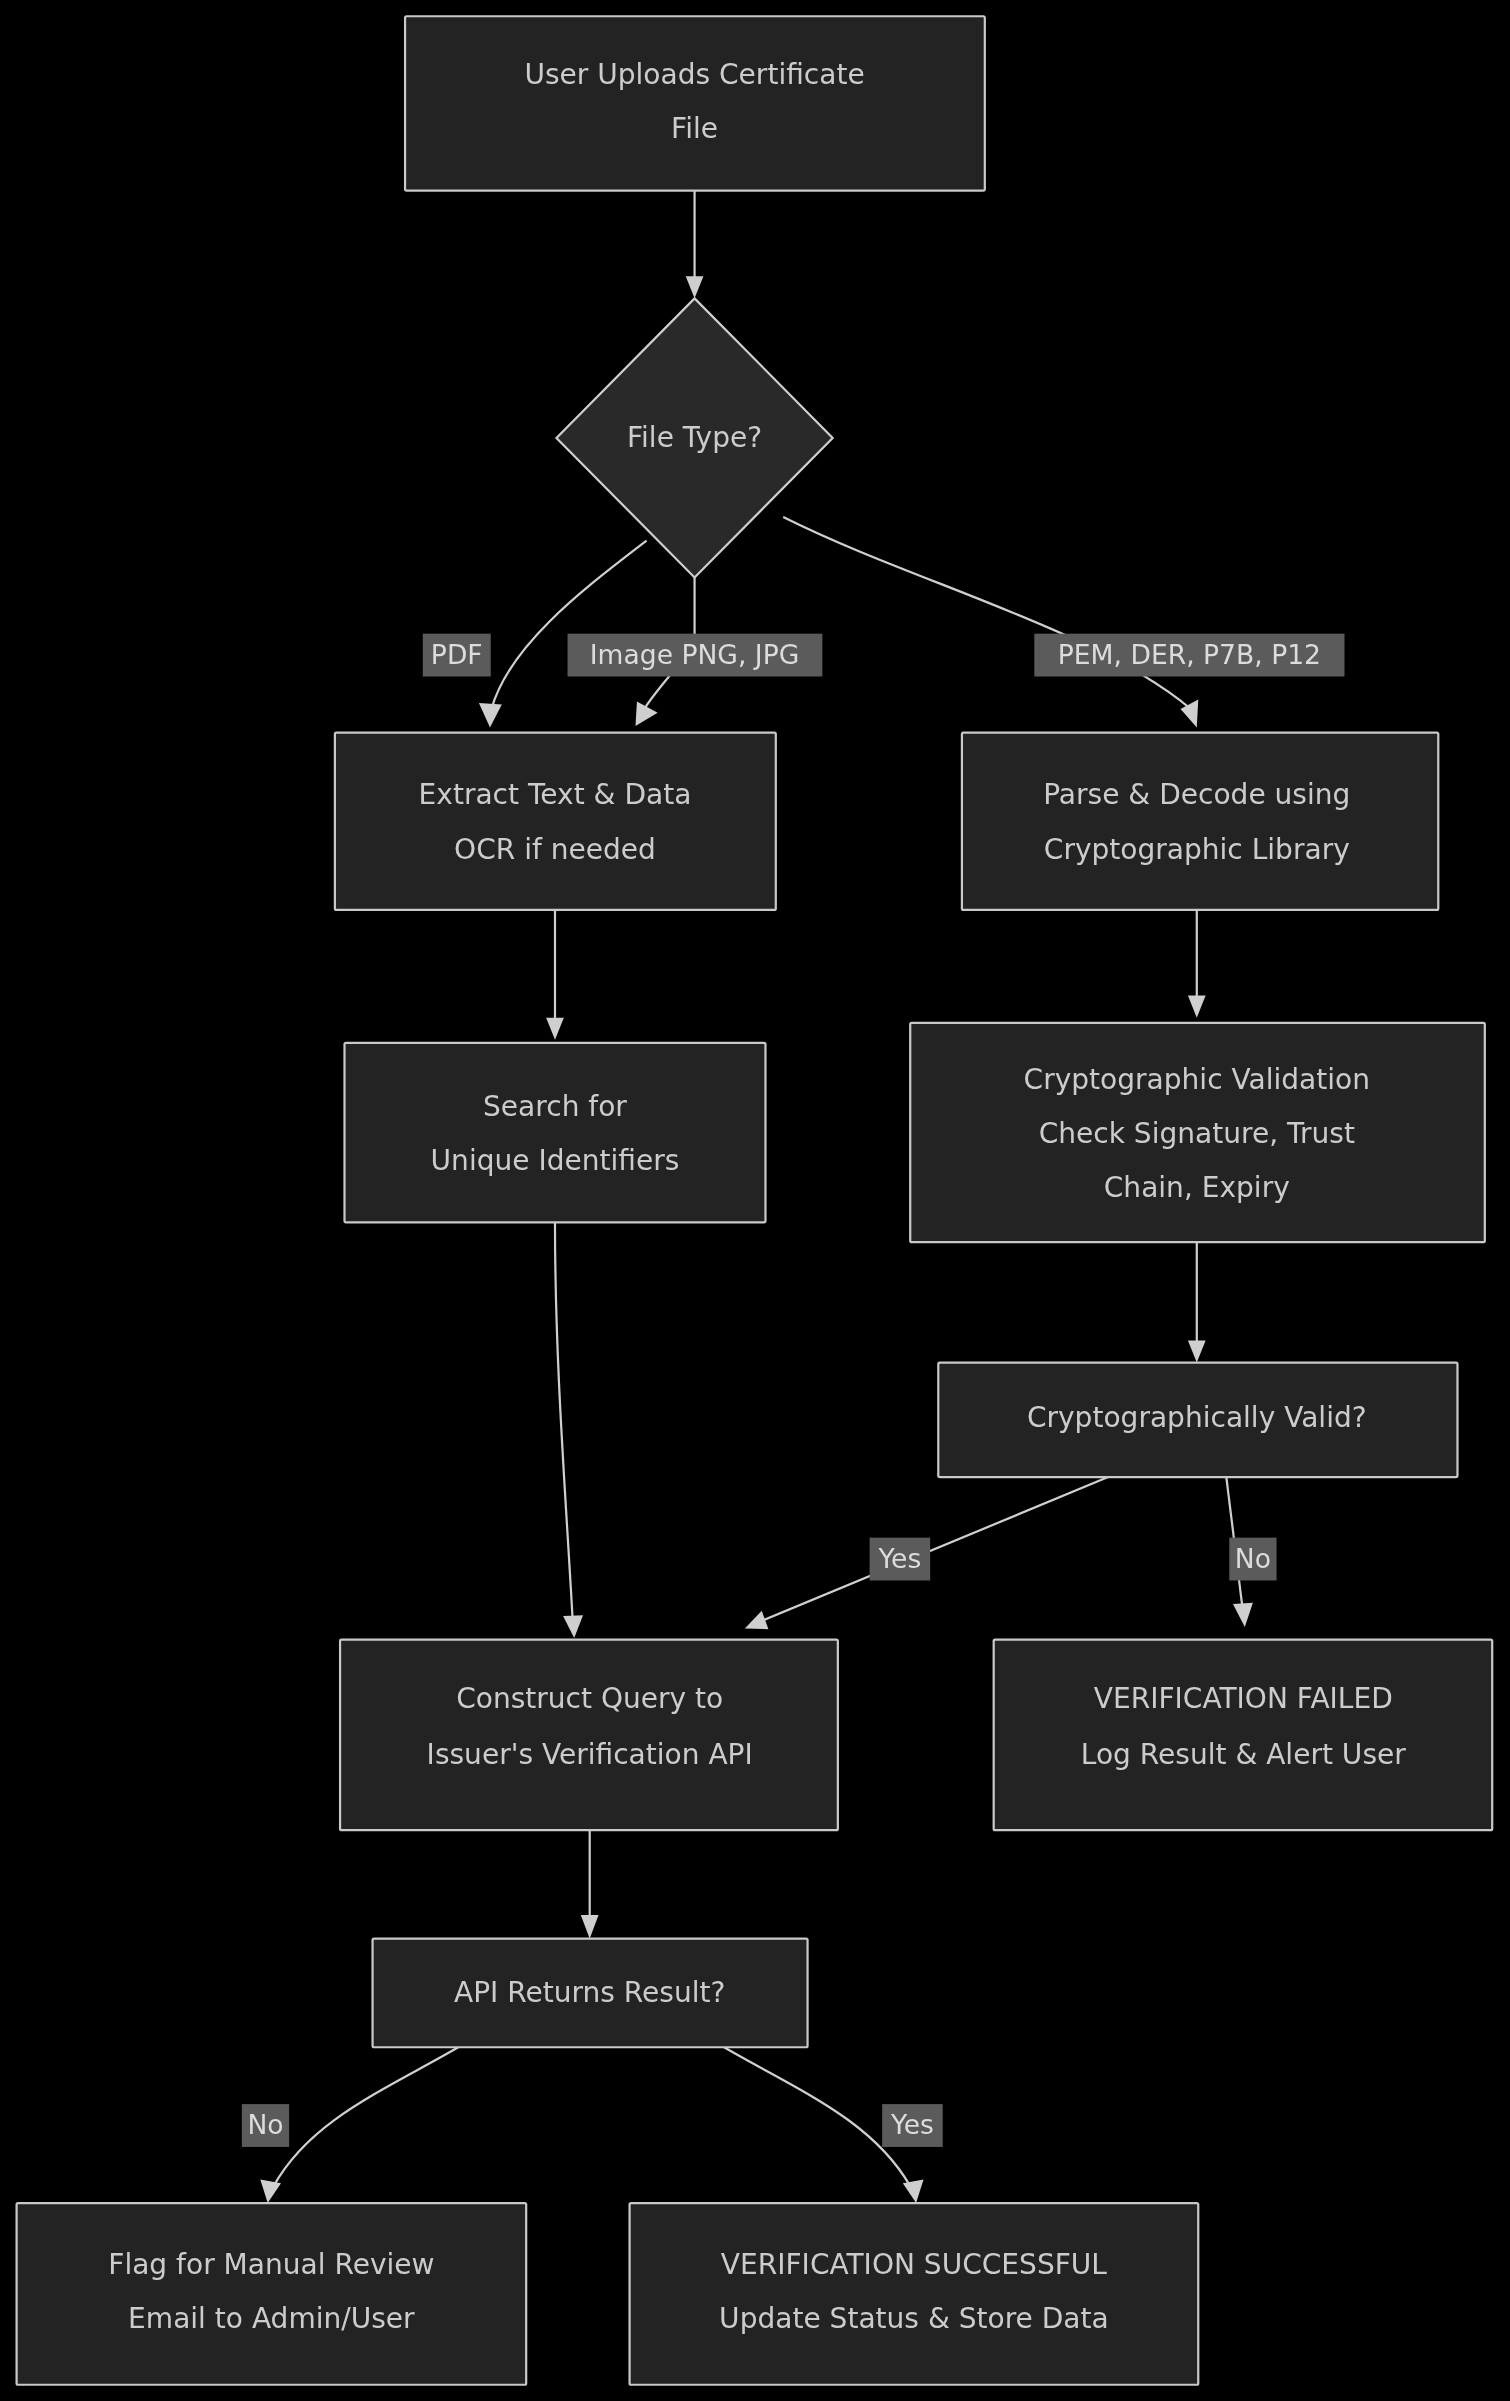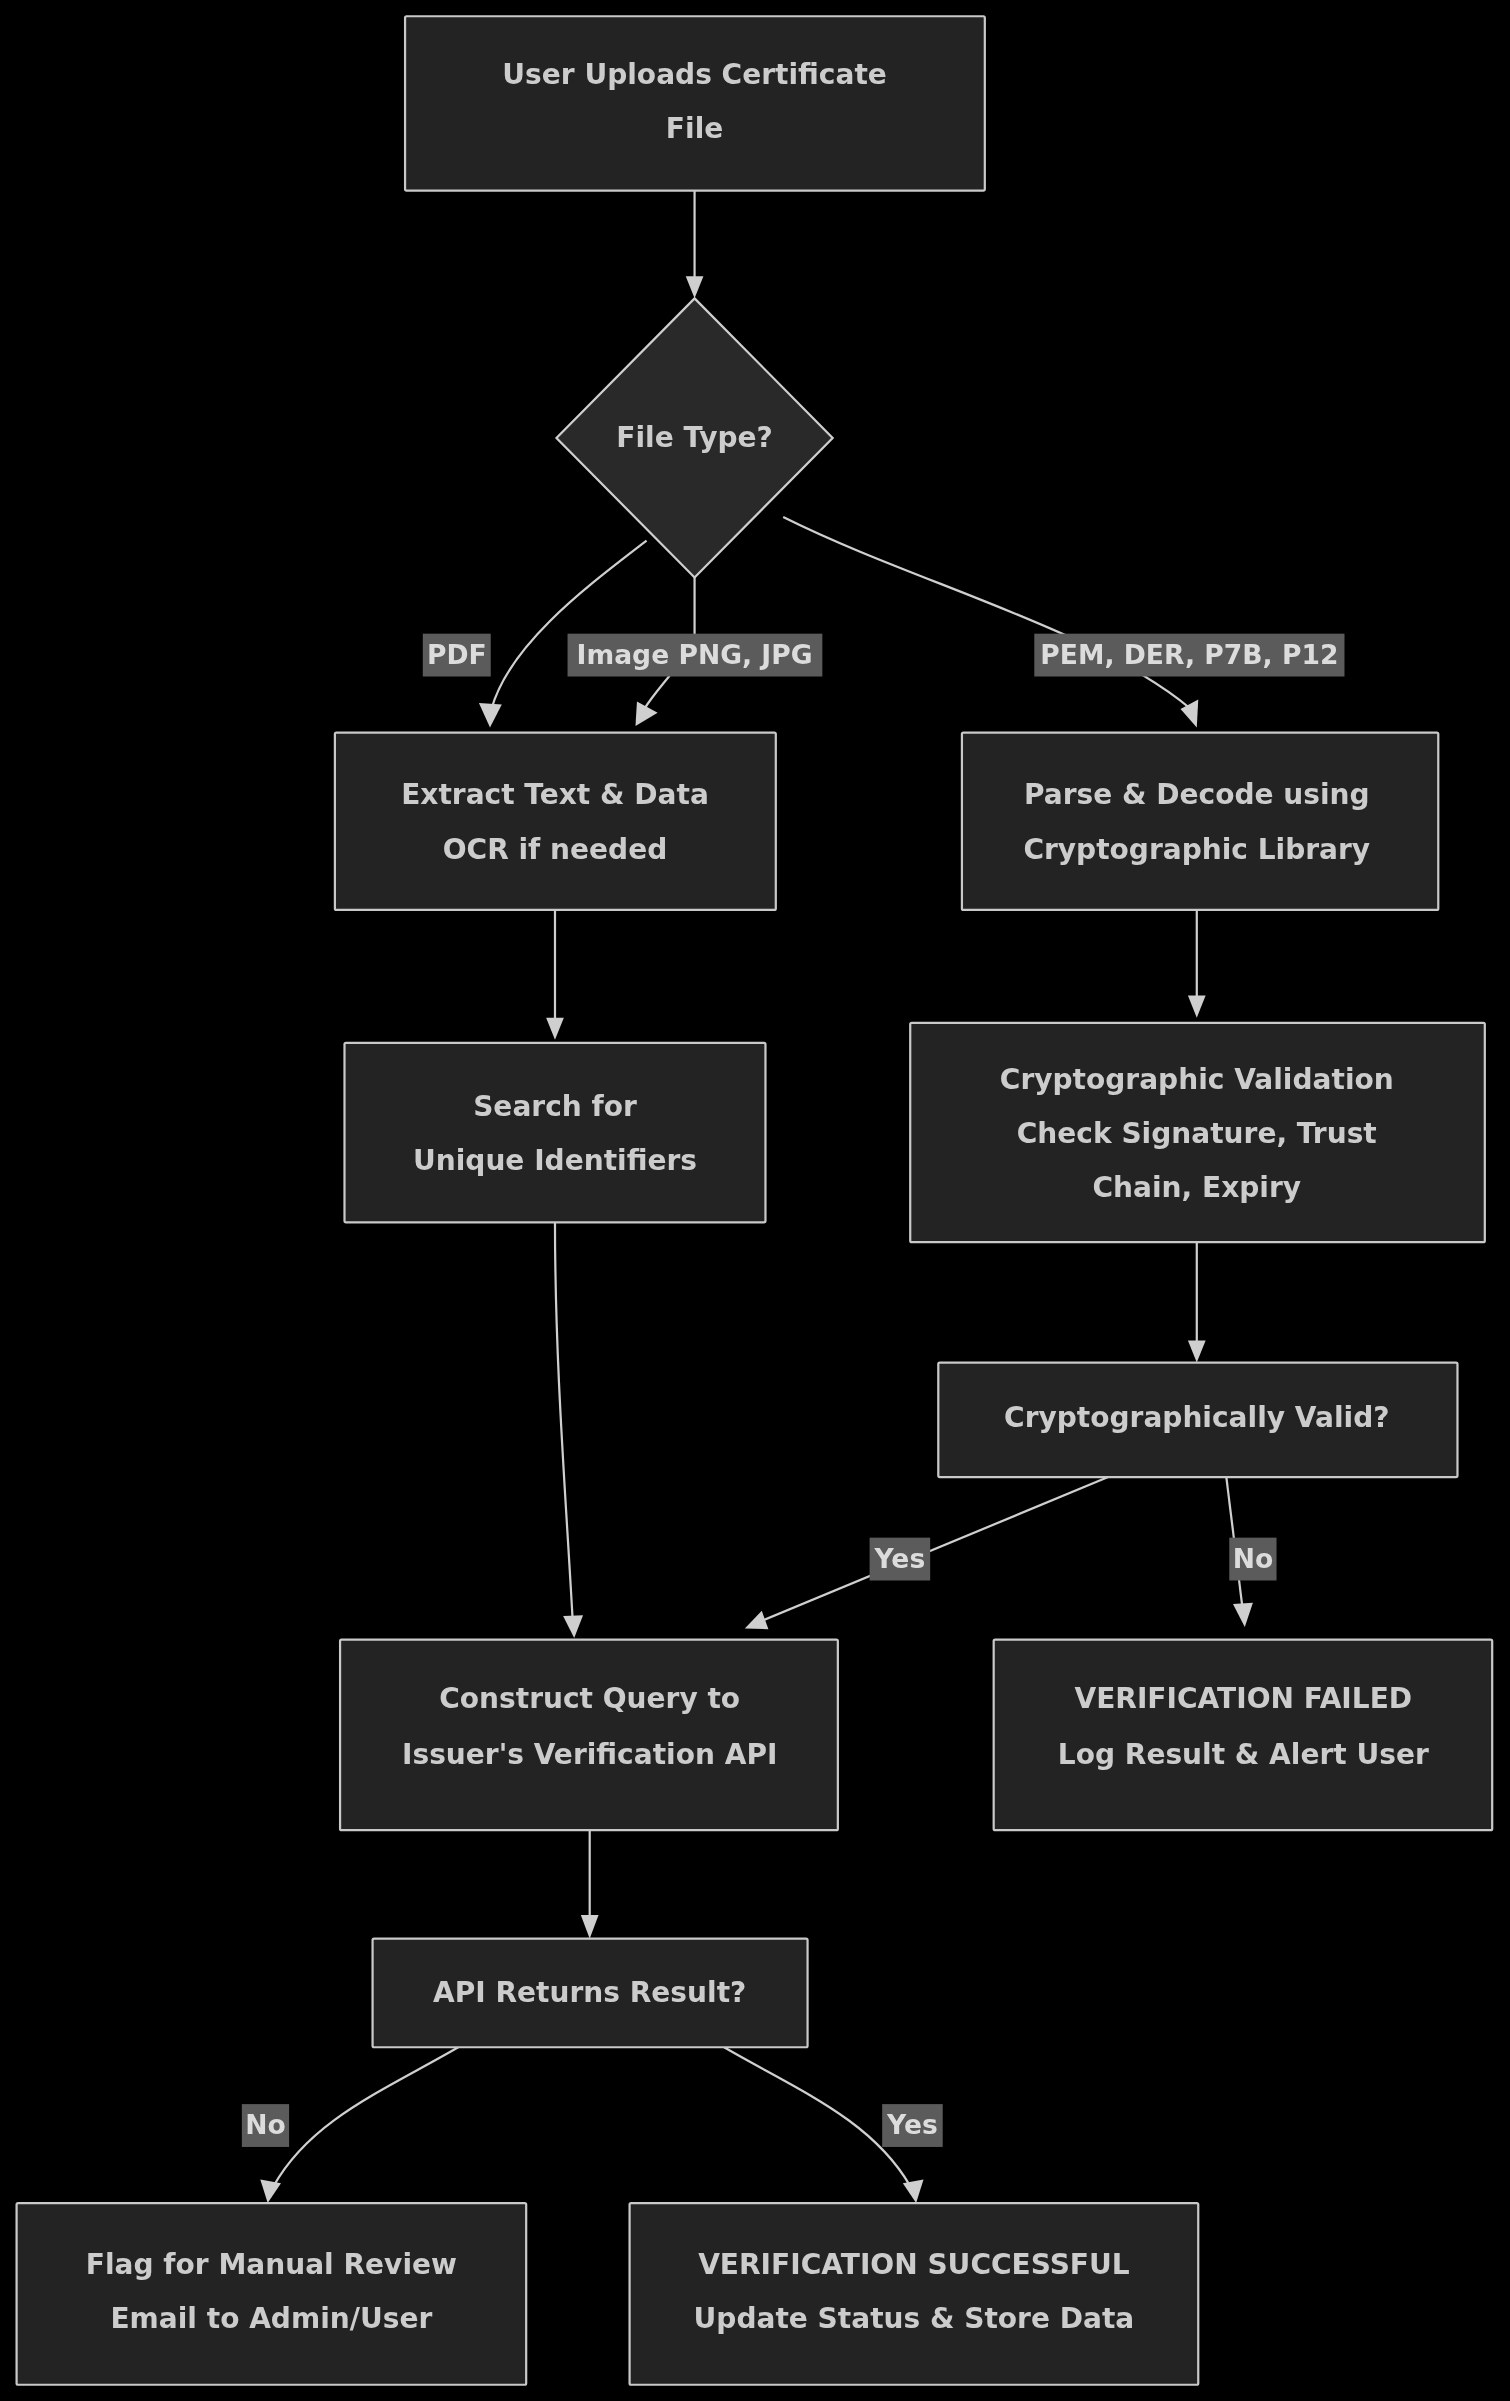--- a/index.html
+++ b/index.html
@@ -11,21 +11,20 @@
     width: 1511px;
     height: 2401px;
     overflow: hidden;
     font-family: "DejaVu Sans", sans-serif;
   }
   #flow-root {
     position: relative;
     width: 1511px;
     height: 2401px;
     background: #000000;
-    font-weight: bold;
   }
   svg#flow-svg {
     position: absolute;
     top: 0;
     left: 0;
     width: 1511px;
     height: 2401px;
     display: block;
   }
   .node-rect {

